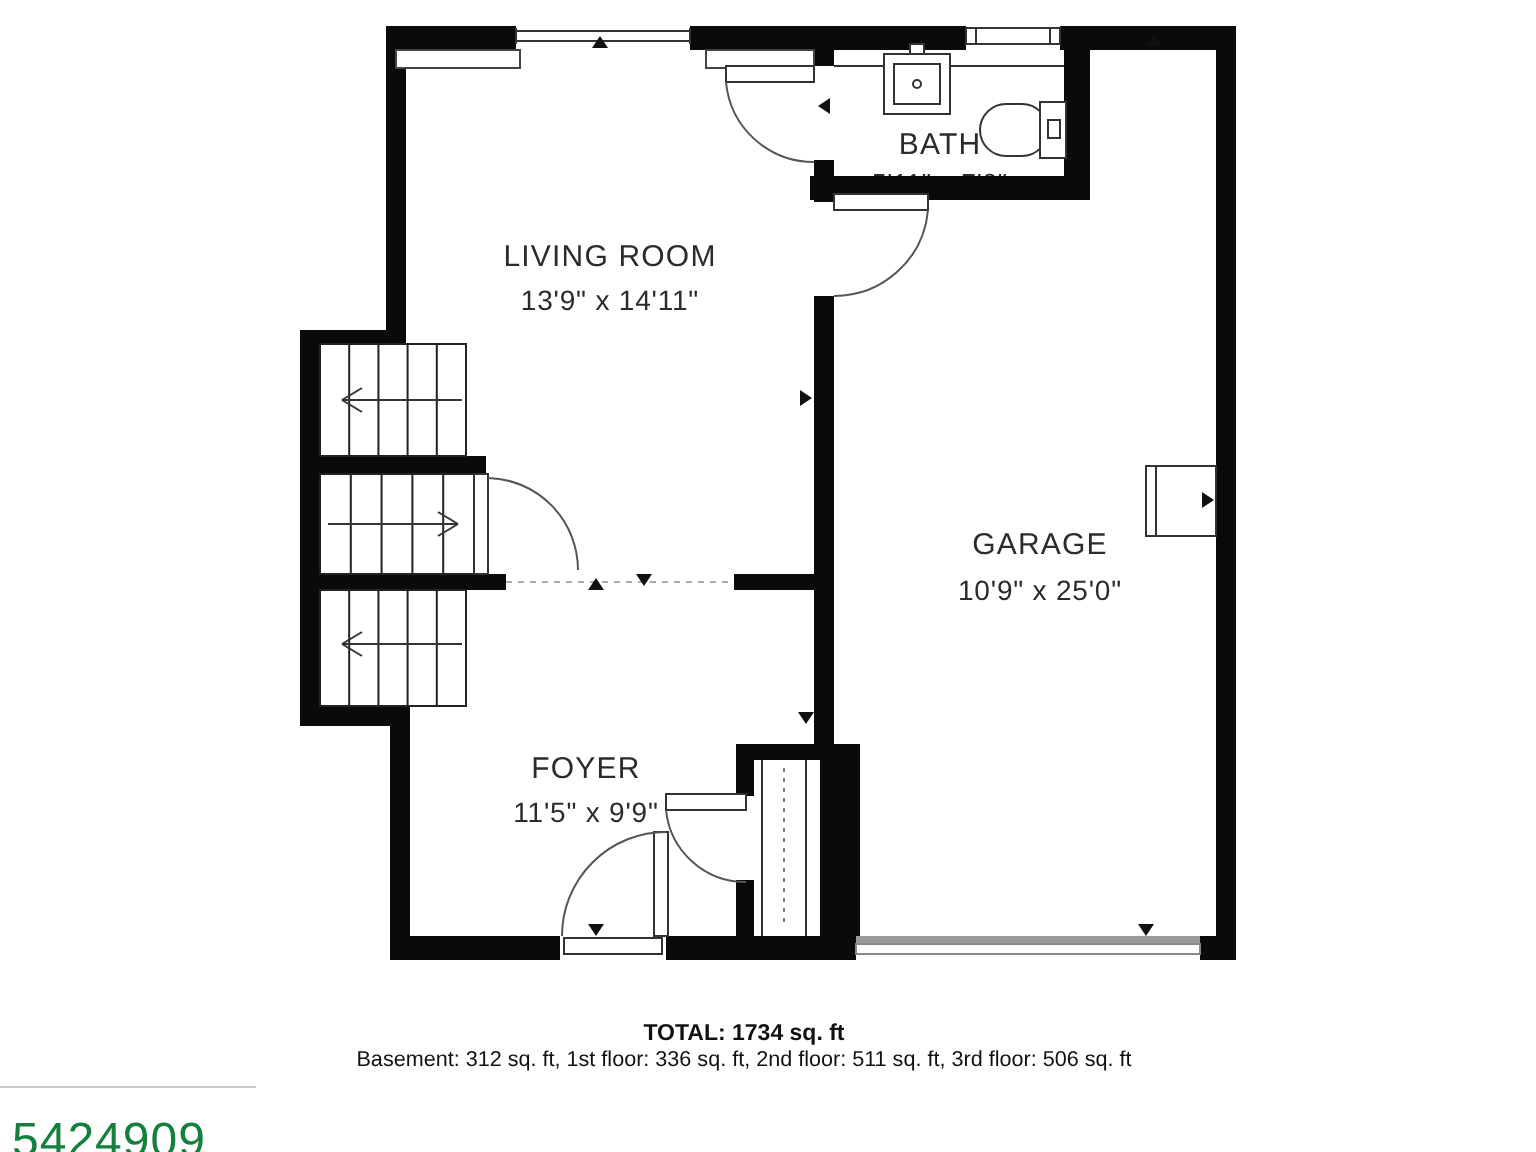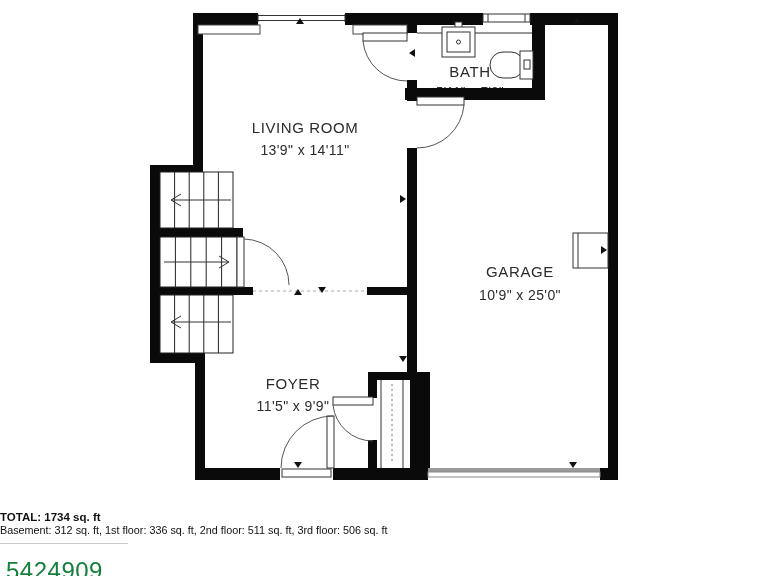--- a/index.html
+++ b/index.html
@@ -5,21 +5,21 @@
   html,body{margin:0;padding:0;background:#ffffff;}
   .canvas{
     position:relative;width:768px;height:576px;background:#ffffff;overflow:hidden;
     font-family:"Liberation Sans",sans-serif;
   }
   .plan-svg{position:absolute;left:0;top:0;}
   .room-name{font-family:"Liberation Sans",sans-serif;font-size:15px;fill:#2b2b2b;letter-spacing:0.6px;}
   .room-dims{font-family:"Liberation Sans",sans-serif;font-size:14px;fill:#2b2b2b;letter-spacing:0.4px;}
   .bath-dims{font-family:"Liberation Sans",sans-serif;font-size:13px;fill:#2b2b2b;letter-spacing:0.4px;}
   .summary{
-    position:absolute;left:0;top:511px;width:744px;text-align:left;color:#111;
+    position:absolute;left:0;top:511px;width:744px;text-align:center;color:#111;
   }
   .summary .total{font-size:11.5px;font-weight:bold;line-height:13px;}
   .summary .floors,.summary .excluded{font-size:10.8px;line-height:13px;}
   .watermark{
     position:absolute;left:6px;top:557px;font-size:24px;color:#15803d;letter-spacing:0.5px;
   }
   .photo-edge{position:absolute;left:0;top:543px;width:128px;height:1px;background:#c9c9c9;}
 </style>
 </head>
 <body>

